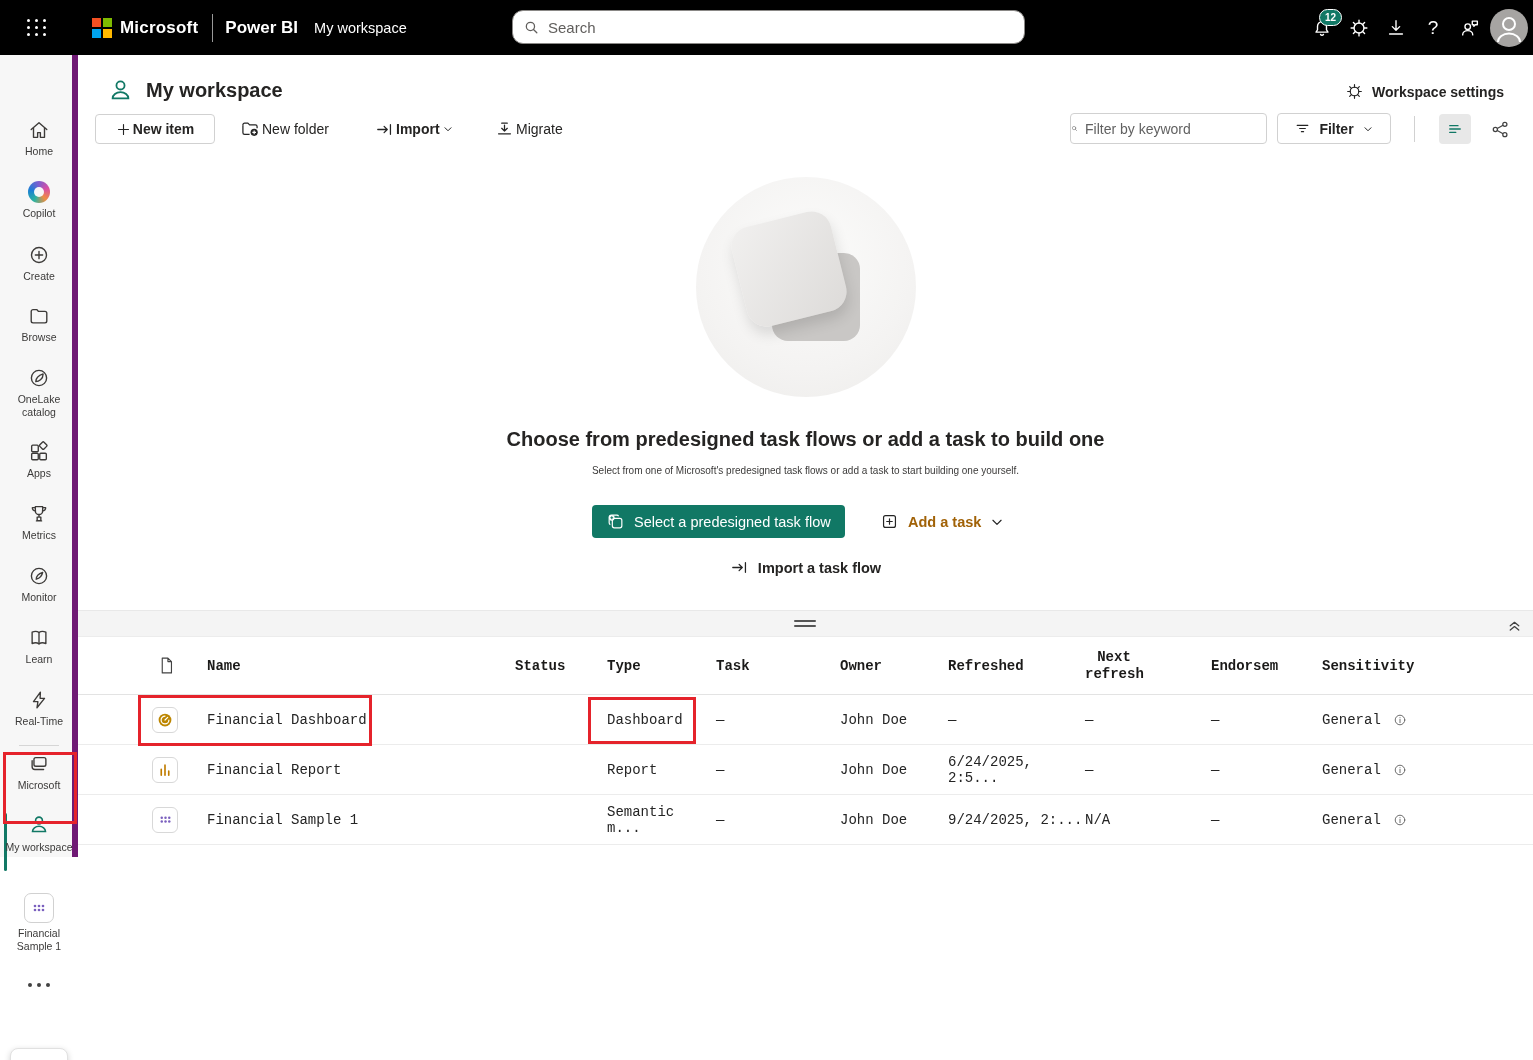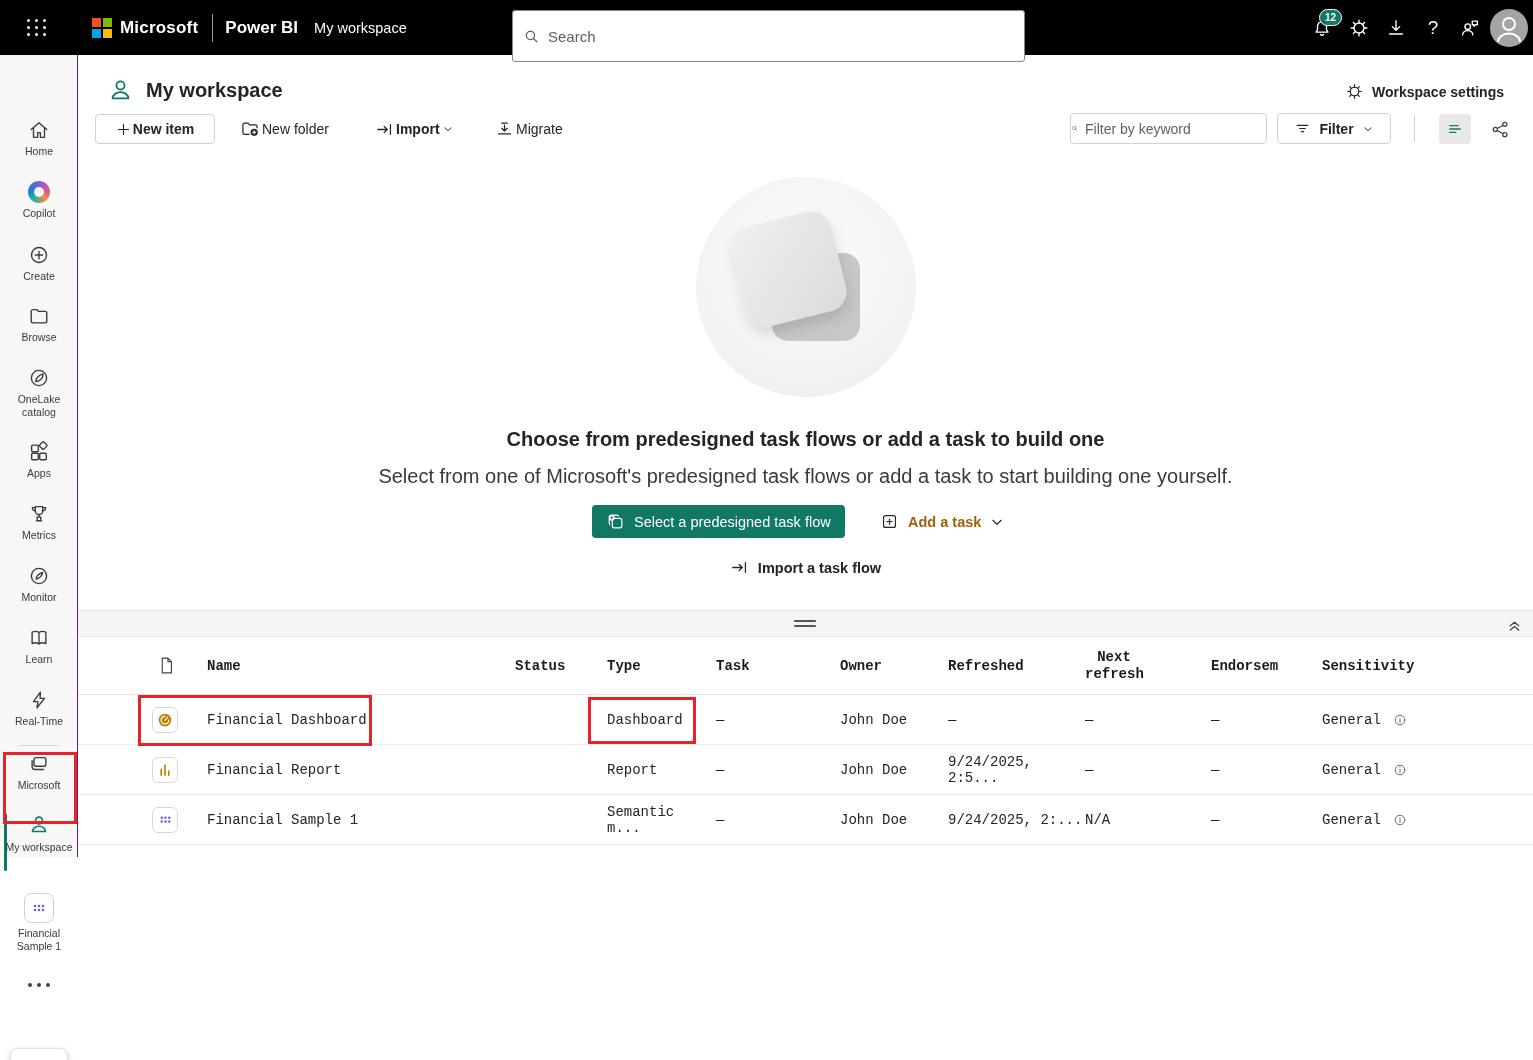--- a/index.html
+++ b/index.html
@@ -13,37 +13,37 @@
   .waffle { width:46px; height:40px; margin-left:14px; display:grid; place-items:center; cursor:pointer; }
   .waffle .dots { display:grid; grid-template-columns:repeat(3,4px); grid-gap:4px; }
   .waffle .dots i { width:3px; height:3px; border-radius:50%; background:#fff; }
   .mslogo { display:flex; align-items:center; gap:8px; margin-left:32px; }
   .mssq { display:grid; grid-template-columns:9px 9px; grid-gap:2px; }
   .mssq i { width:9px; height:9px; }
   .ms-name { color:#fff; font-size:17px; font-weight:700; letter-spacing:.2px; }
   .tb-div { width:1px; height:28px; background:rgba(255,255,255,.6); margin:0 12px 0 14px; }
   .tb-product { color:#fff; font-size:17px; font-weight:700; }
   .tb-context { color:#fff; font-size:14.5px; margin-left:16px; }
-  .tb-search { position:absolute; left:512px; top:10px; width:513px; height:52px; background:#fff;
-    border:1px solid #8a8886; border-radius:3px; display:flex; align-items:center; padding:0 10px; }
+  .tb-search { position:absolute; left:512px; top:10px; width:513px; height:34px; background:#fff;
+    border:1px solid #8a8886; border-radius:11px; display:flex; align-items:center; padding:0 10px; }
   .tb-search input { border:none; outline:none; flex:1; font-size:15px; margin-left:8px;
     font-family:inherit; color:#242424; }
   .tb-search input::placeholder { color:#605e5c; }
   .tb-right { position:absolute; right:5px; top:0; height:55px; display:flex; align-items:center; gap:3px; }
   .tb-ic { width:34px; height:34px; display:grid; place-items:center; cursor:pointer; position:relative; }
   .badge { position:absolute; top:-2px; left:14px; min-width:23px; height:17px; background:#117865;
     border:1.5px solid #fff; border-radius:9px; color:#fff; font-size:10px; font-weight:700;
     display:grid; place-items:center; padding:0 3px; }
   .help-glyph { color:#fff; font-size:19px; font-weight:400; }
   .avatar { width:38px; height:38px; border-radius:50%; background:#a6a4a2; overflow:hidden;
     display:grid; place-items:center; cursor:pointer; }
 
   
   .sidebar { position:absolute; left:0; top:55px; width:78px; height:802px; background:#f7f7f7;
-    border-right:1px solid #701a75; z-index:10; }
+    border-right:6px solid #701a75; z-index:10; }
   .nav-item { position:absolute; left:0; width:78px; display:flex; flex-direction:column;
     align-items:center; cursor:pointer; }
   .nlabel { font-size:10.5px; color:#3b3a39; margin-top:4px; text-align:center; line-height:13px;
     max-width:70px; }
   .nav-div { position:absolute; left:19px; width:40px; border-top:1px solid #d6d6d6; }
   .copilot-ic { width:22px; height:22px; border-radius:50%; position:relative;
     background:conic-gradient(from 210deg,#2bb3a0,#1a7fd4,#7a5fd0,#d94fa4,#ef8d42,#2bb3a0); }
   .copilot-ic::after { content:""; position:absolute; left:6px; top:6px; width:10px; height:10px;
     border-radius:50%; background:#f7f7f7; }
   .sel-bar { position:absolute; left:4px; top:758px; width:3px; height:58px; background:#117865;
@@ -86,21 +86,21 @@
   
   .es-circle { position:absolute; left:618px; top:122px; width:220px; height:220px; border-radius:50%;
     background:radial-gradient(circle at 50% 38%,#fcfcfb 0%,#f4f3f2 62%,#edecea 100%); }
   .es-sq-back { position:absolute; left:694px; top:198px; width:88px; height:88px; border-radius:16px;
     background:#c9c7c5; }
   .es-sq-front { position:absolute; left:660px; top:163px; width:102px; height:102px; border-radius:20px;
     background:linear-gradient(135deg,#f1f0ef, #dddbd9); transform:rotate(-14deg);
     box-shadow:0 8px 14px rgba(0,0,0,.12); }
   .es-title { position:absolute; left:0; top:373px; width:1455px; text-align:center; font-size:20px;
     font-weight:700; color:#252423; }
-  .es-sub { position:absolute; left:0; top:410px; width:1455px; text-align:center; font-size:20px;
+  .es-sub { position:absolute; left:0; top:410px; width:1455px; text-align:center; font-size:10px;
     color:#3b3a39; }
   .es-primary { position:absolute; left:514px; top:450px; height:33px; padding:0 14px;
     background:#117865; border:none; border-radius:4px; color:#fff; font-size:14.5px; font-weight:400;
     display:flex; align-items:center; gap:9px; cursor:pointer; font-family:inherit; }
   .es-addtask { position:absolute; left:802px; top:450px; height:33px; display:flex; align-items:center;
     gap:9px; font-size:14.5px; font-weight:700; color:#a16207; cursor:pointer; }
   .es-import { position:absolute; left:0; top:503px; width:1455px; display:flex; justify-content:center; }
   .es-import-inner { display:flex; align-items:center; gap:9px; font-size:14.5px; font-weight:700;
     color:#252423; cursor:pointer; }
 
@@ -517,21 +517,21 @@
     <span class="item-ic">
       <svg width="18" height="18" viewBox="0 0 24 24" style="stroke:#c07c00;stroke-width:2.2;stroke-linecap:round">
         <path d="M7 19 V11 M12 19 V5.5 M17 19 V13.5" fill="none"></path>
         </svg>
       </span>
     <span class="cell-name">Financial Report</span>
     <span></span>
     <span>Report</span>
     <span>—</span>
     <span>John Doe</span>
-    <span>9/24/2025, 2:5...</span>
+    <span>6/24/2025, 2:5...</span>
     <span>—</span>
     <span>—</span>
     <span class="cell-sens">
         <span>General</span>
       <svg width="14" height="14" viewBox="0 0 24 24" style="stroke:#616161;fill:none;stroke-width:1.6;stroke-linecap:round">
         <circle cx="12" cy="12" r="8.2"></circle>
           <path d="M12 8 v.3 M12 11 v5.5"></path>
         </svg>
       </span>
   </div>

